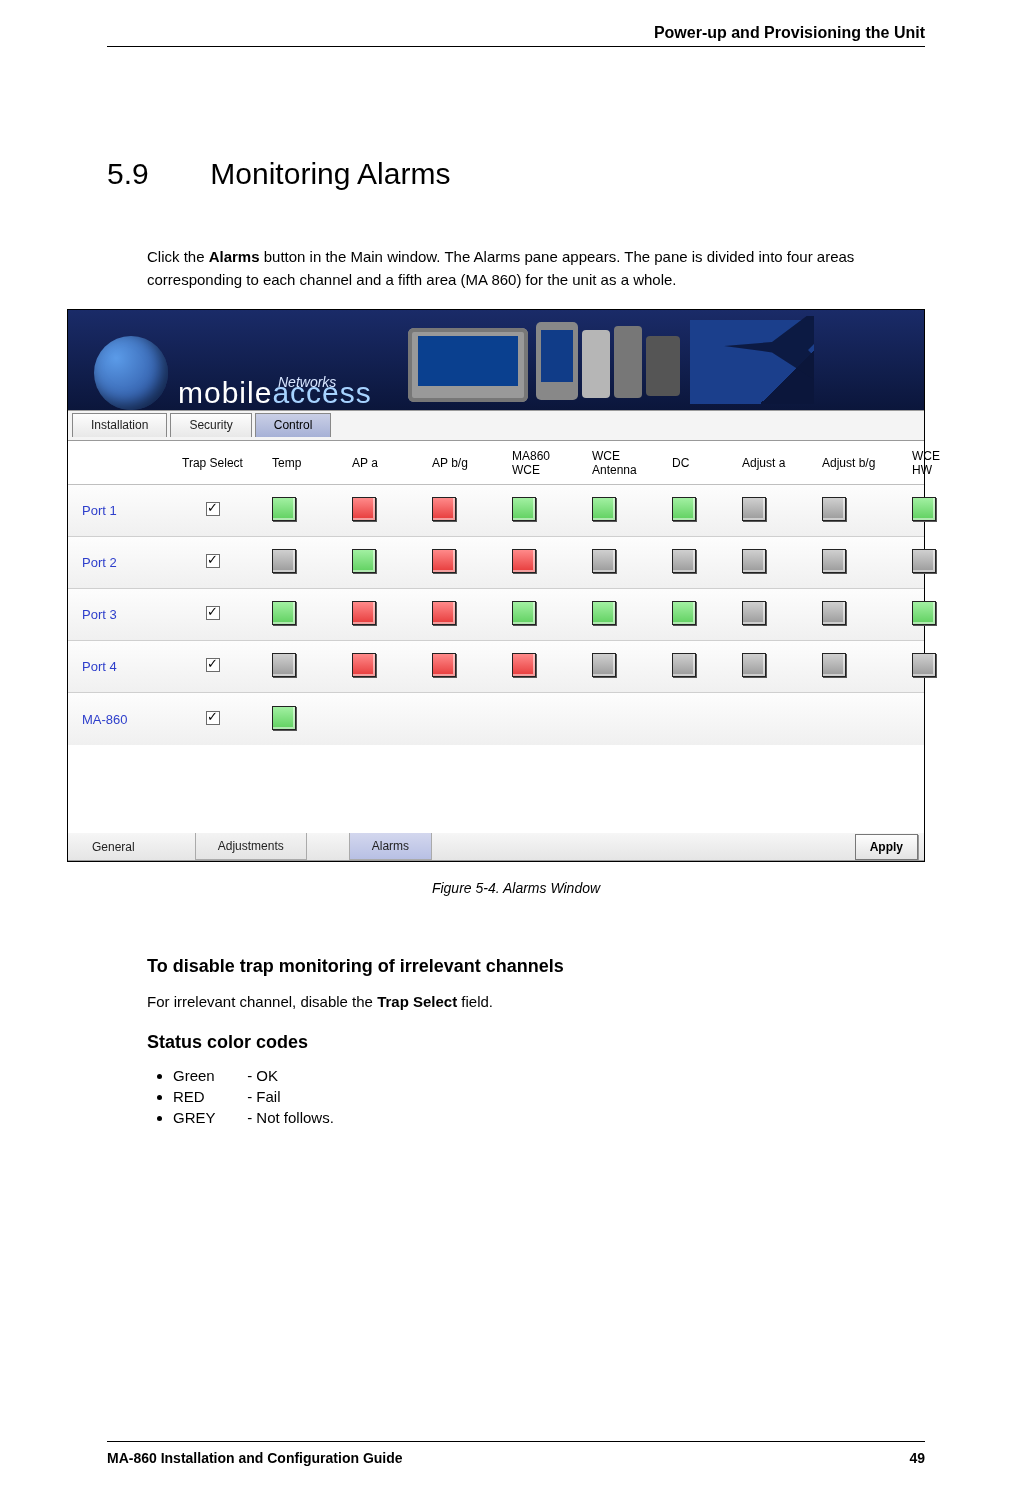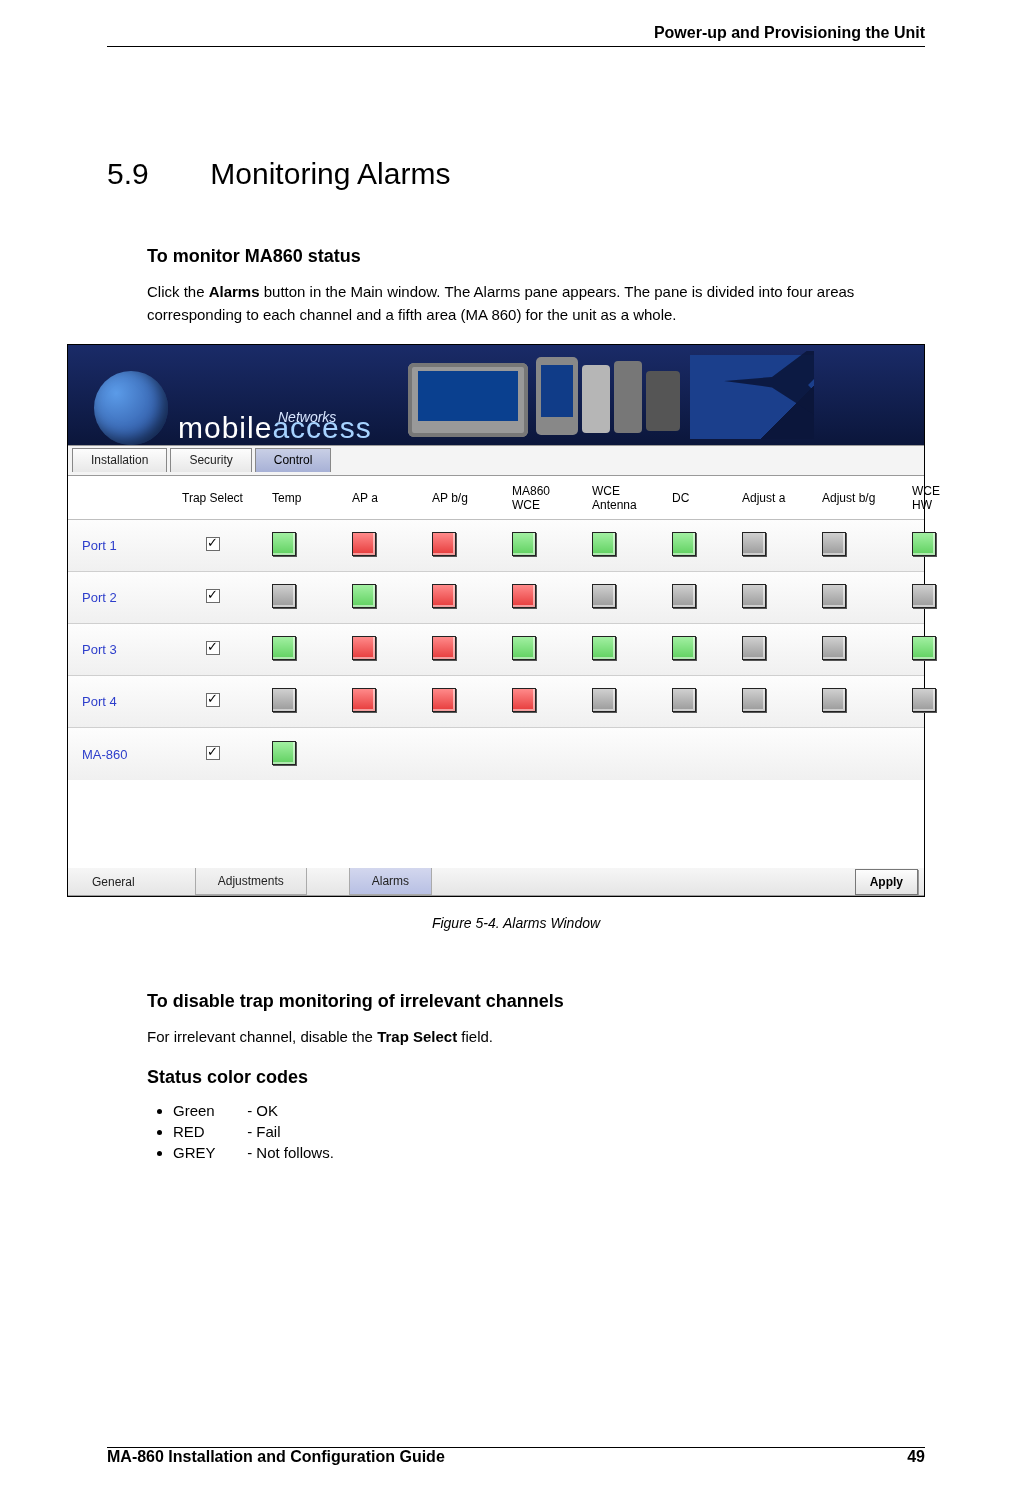--- a/index.html
+++ b/index.html
@@ -205,39 +205,39 @@
     font-family: Verdana, Arial, sans-serif;
     font-size: 15px;
   }
   ul.status-list li { margin: 4px 0; }
   .code-col { display:inline-block; width:70px; }
   .desc-col { display:inline-block; }
 
   .footer-bar {
     position:absolute; left:70px; right:60px; bottom:30px;
     border-top:1px solid #000;
+    padding-top:8px;
     display:flex; justify-content:space-between;
     font-family: Verdana, Arial, sans-serif;
-    font-size:16px; font-weight:bold;
+    font-size:14px; font-weight:bold;
   }
 </style>
 </head>
 <body>
 
 <div class="page">
 
   <div class="header-line">Power-up and Provisioning the Unit</div>
 
   <div class="section-heading">
     <span class="section-num">5.9</span>
     <span>Monitoring Alarms</span>
   </div>
 
   <div class="body-area">
-    <div class="subheading">To monitor MA860 status</div>
     <div class="paratext">
       <span>Click the </span><span class="bold">Alarms</span><span> button in the Main window. The Alarms pane appears. The pane is divided into four areas corresponding to each channel and a fifth area (MA 860) for the unit as a whole.</span>
     </div>
   </div>
 
   <div class="screenshot-wrap">
     <div class="banner">
       <div class="banner-globe"></div>
       <div class="banner-title">
         <span>mobile</span><span class="thin">access</span>

